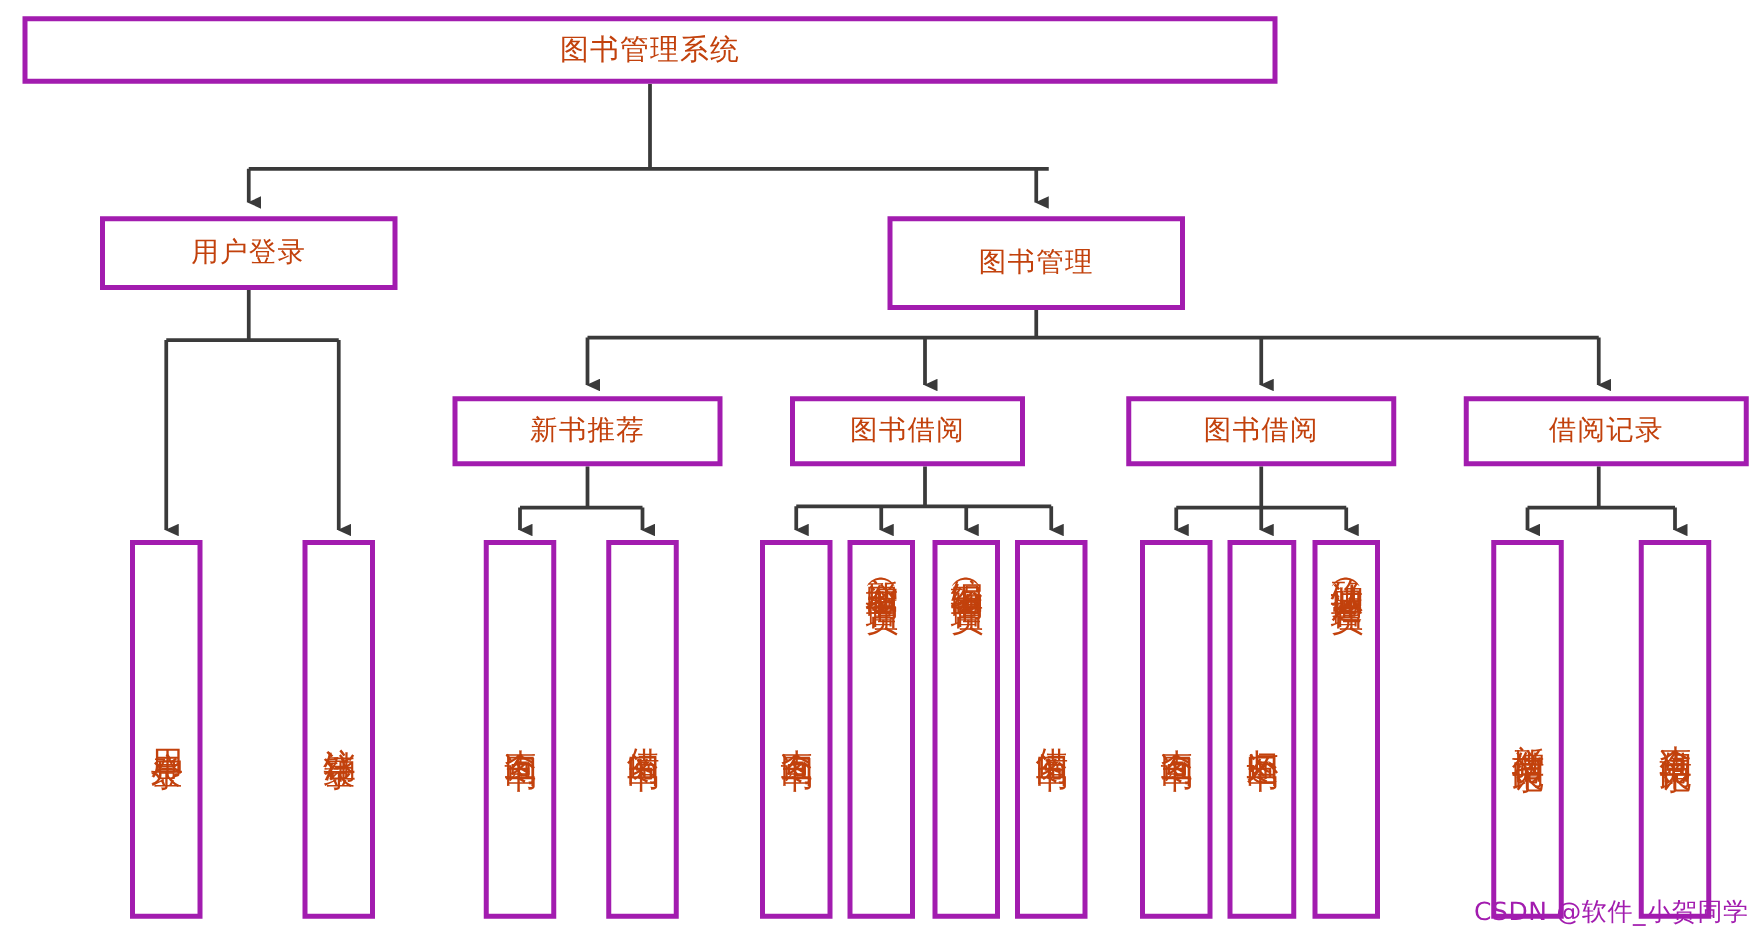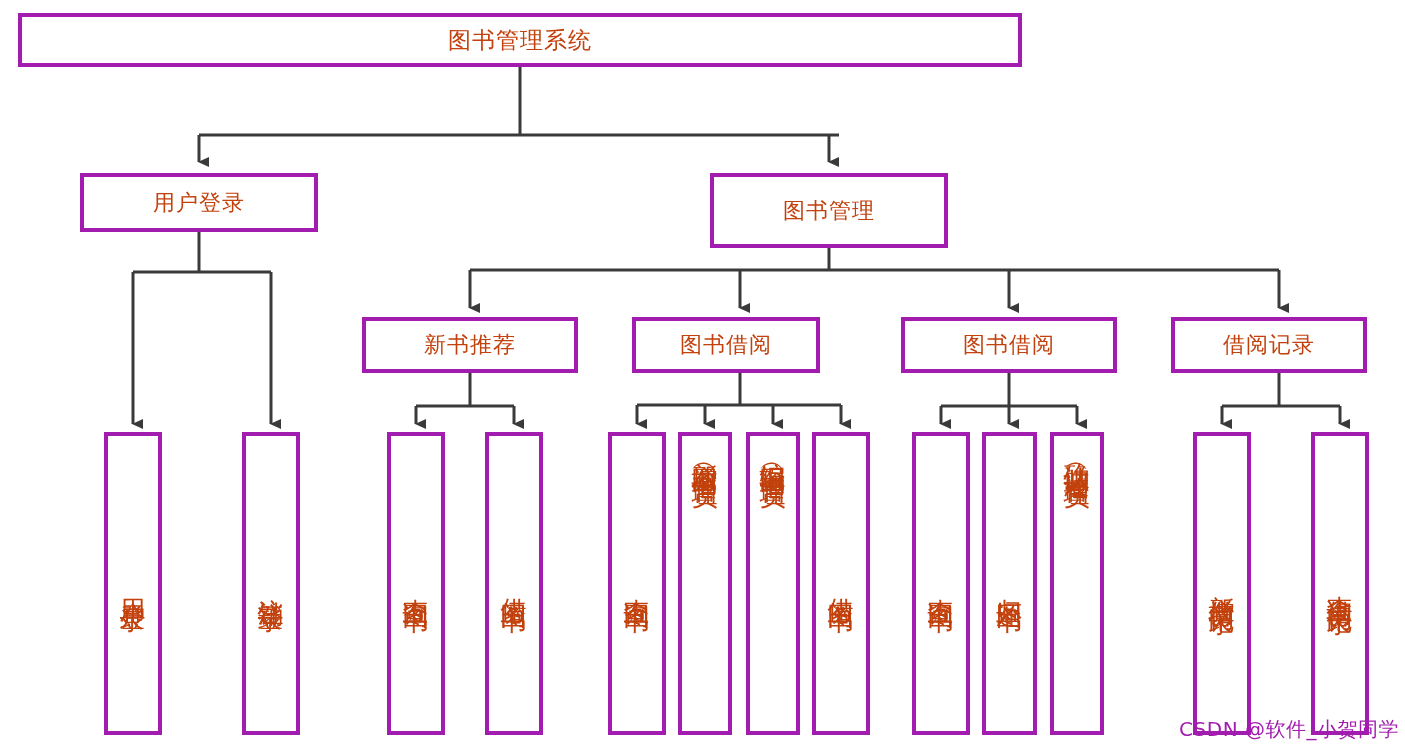--- a/index.html
+++ b/index.html
@@ -133,21 +133,21 @@
   </div>
 
   <div class="node h-node" style="left:632px;top:317px;width:188px;height:56px;">
     <span class="cap">图书借阅</span>
   </div>
 
   <div class="node h-node" style="left:901px;top:317px;width:216px;height:56px;">
     <span class="cap">图书借阅</span>
   </div>
 
-  <div class="node h-node" style="left:1171px;top:317px;width:196px;height:56px;">
+  <div class="node h-node" style="left:1171px;top:317px;width:228px;height:56px;">
     <span class="cap">借阅记录</span>
   </div>
 
   <div class="node v-node" style="left:104px;top:432px;width:58px;height:303px;">
     <span class="cap">用户登录</span>
   </div>
 
   <div class="node v-node" style="left:242px;top:432px;width:58px;height:303px;">
     <span class="cap">注销登录</span>
   </div>

